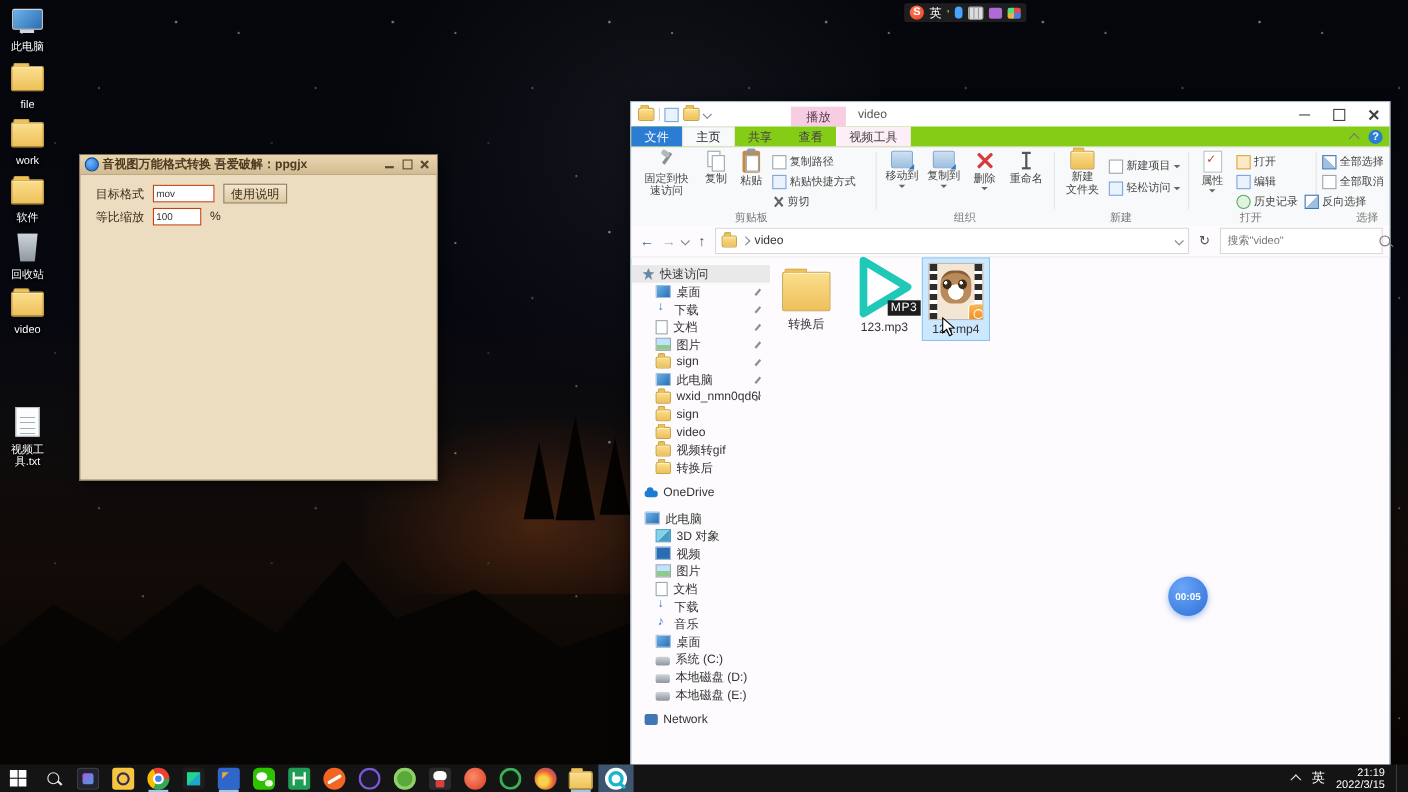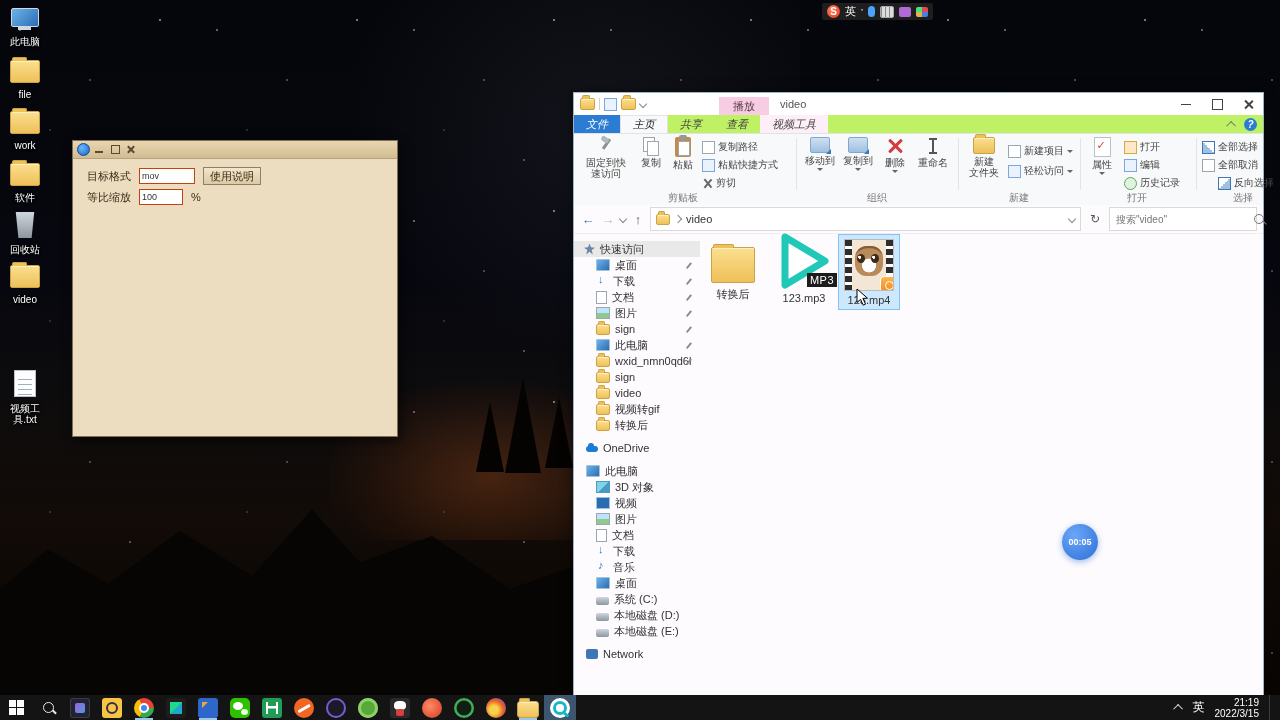--- a/index.html
+++ b/index.html
@@ -64,21 +64,21 @@
   .ctx-tab{position:absolute;left:145px;top:4px;width:50px;height:18px;background:#f6cde2;color:#5a3a4a;display:flex;align-items:center;justify-content:center;font-size:11px;}
   .ex-title .t{position:absolute;left:206px;color:#555;font-size:11px;}
   .cap{position:absolute;top:0;width:30px;height:22px;display:flex;align-items:center;justify-content:center;cursor:pointer;}
   .cap.min{right:62px;} .cap.max{right:31px;} .cap.cls{right:0;}
   .cap span{position:relative;display:block;}
   .cap.min span{width:10px;height:1px;background:#444;}
   .cap.max span{width:9px;height:9px;border:1px solid #444;}
   .cap.cls span{width:11px;height:11px;}
   .cap.cls span::before,.cap.cls span::after{content:"";position:absolute;left:5px;top:0;width:1.5px;height:11px;background:#444;}
   .cap.cls span::before{transform:rotate(45deg);} .cap.cls span::after{transform:rotate(-45deg);}
-  .ex-tabs{position:relative;height:18px;display:flex;align-items:stretch;background:#bef264;border-bottom:1px solid #e3e3e3;font-style:italic;}
+  .ex-tabs{position:relative;height:18px;display:flex;align-items:stretch;background:#84cc16;border-bottom:1px solid #e3e3e3;}
   .tab{padding:0 12px;display:flex;align-items:center;font-size:11px;color:#444;cursor:pointer;}
   .tab.file{background:#2b7cd3;color:#fff;}
   .tab.sel{background:#f8f9fa;border:1px solid #e3e3e3;border-bottom:none;color:#222;}
   .tab.video-tools{background:#fdeef7;}
   .rib-right{position:absolute;right:6px;top:0;height:18px;display:flex;align-items:center;gap:8px;}
   .chvup{width:6px;height:6px;border-left:1.5px solid #777;border-top:1.5px solid #777;transform:rotate(45deg) translateY(2px);}
   .helpq{width:13px;height:13px;border-radius:50%;background:#2b7cd3;color:#fff;font-size:10px;font-weight:bold;display:flex;align-items:center;justify-content:center;}
   .ex-ribbon{position:relative;height:72px;background:#f8f9fa;border-bottom:1px solid #e1e1e1;}
   .rsep{position:absolute;top:4px;bottom:16px;width:1px;background:#e4e4e4;}
   .rbig{position:absolute;top:3px;display:flex;flex-direction:column;align-items:center;gap:2px;font-size:10px;color:#444;text-align:center;line-height:11px;cursor:pointer;}
@@ -234,20 +234,21 @@
     <span class="lbl">video</span>
   </div>
   <div class="dicon" style="top:370px">
     <span class="dic txtf"></span>
     <span class="lbl">视频工具.txt</span>
   </div>
 
   <div class="cv">
     <div class="cv-title">
       <span class="cv-logo"></span>
+      <span class="t">音视图万能格式转换 吾爱破解：ppgjx</span>
       <span class="wbtn min"></span>
       <span class="wbtn max"></span>
       <span class="wbtn cls"></span>
     </div>
     <div class="cv-row" style="top:26px">
       <span>目标格式</span>
       <input style="width: 50px;" readonly="" value="mov">
       <button class="cv-help">使用说明</button>
     </div>
     <div class="cv-row" style="top:48px">
@@ -379,21 +380,21 @@
       <span class="rsep" style="left:622px"></span>
 
       <div class="rsm" style="left:628px;top:6px">
         <span class="mi sel1"></span>
         <span>全部选择</span>
       </div>
       <div class="rsm" style="left:628px;top:24px">
         <span class="mi sel2"></span>
         <span>全部取消</span>
       </div>
-      <div class="rsm" style="left:644px;top:42px">
+      <div class="rsm" style="left:612px;top:42px">
         <span class="mi sel3"></span>
         <span>反向选择</span>
       </div>
       <div class="glabel" style="left:624px;width:90px">选择</div>
     </div>
 
     <div class="ex-addr">
       <span class="nav-a">←</span>
       <span class="nav-a dis">→</span>
       <span class="chvd"></span>

